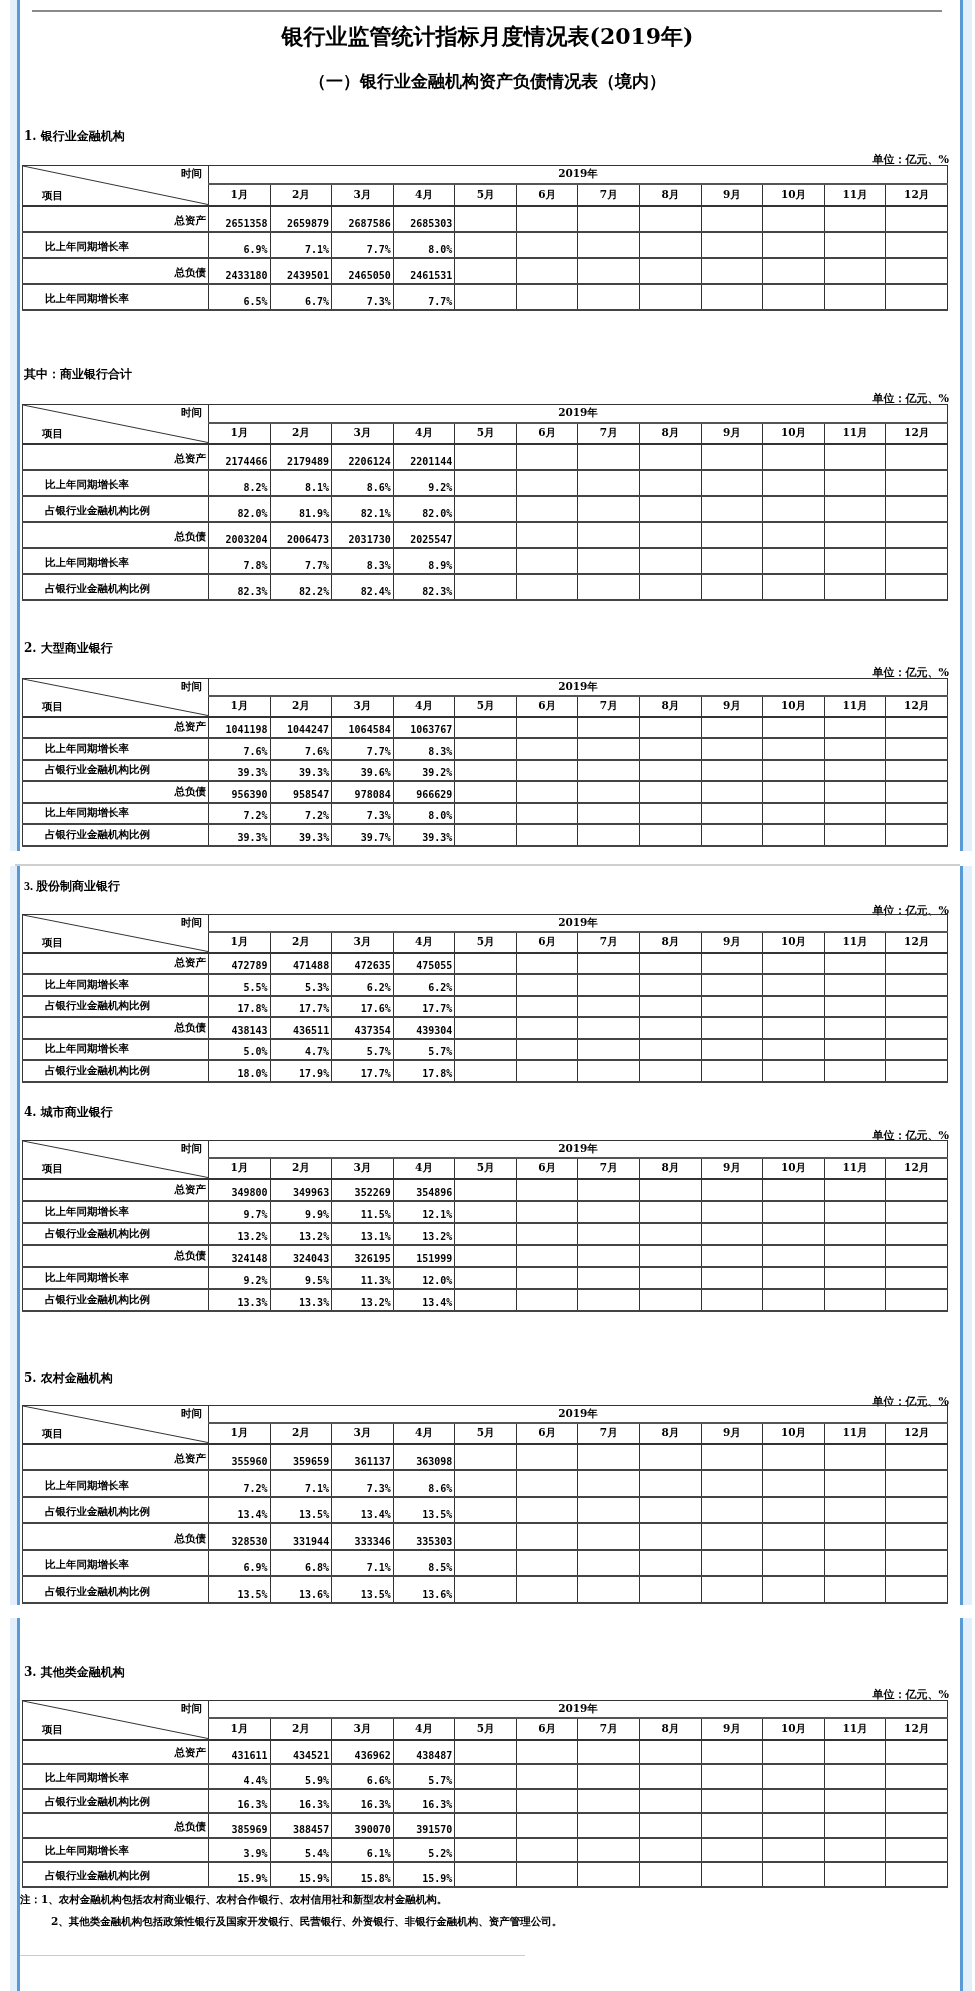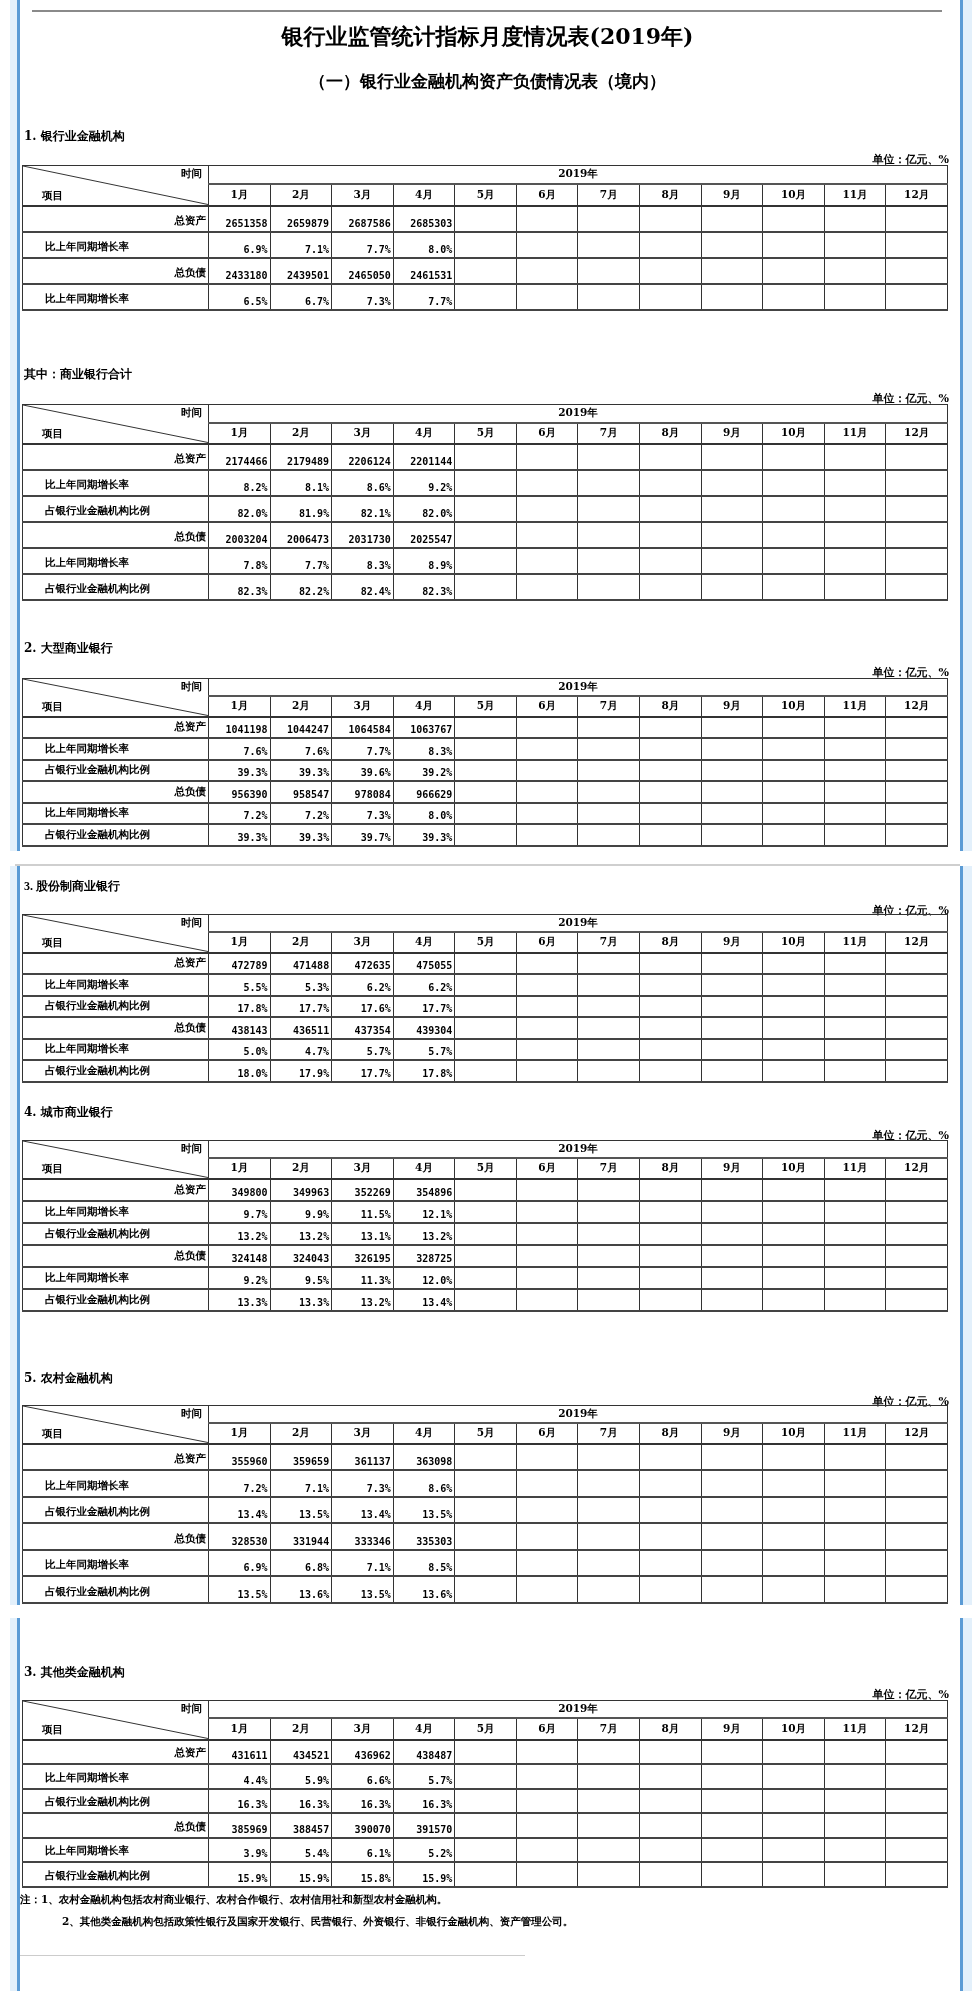--- a/index.html
+++ b/index.html
@@ -29,21 +29,21 @@
   .diag .t-left { position: absolute; left: 19px; bottom: 2px; margin-top: 44px; }
   .yr { border-bottom: 2px solid #555 !important; }
   .mon { border-bottom: 2px solid #333 !important; }
   td.lab1 { text-align: right; }
   td.lab2 { text-align: left; padding-left: 22px !important; }
   td.num { text-align: right; font-family: "DejaVu Sans Mono", "Liberation Mono", monospace; font-size: 10px; vertical-align: bottom; padding-bottom: 2px !important; }
   td.lab1, td.lab2 { vertical-align: bottom; padding-bottom: 3px !important; }
   tr.rowline td { border-bottom: 2px solid #444; }
   .notes { position: absolute; left: 20px; font-size: 10.5px; font-weight: bold; line-height: 22px; }
   .notes .n { white-space: nowrap; }
-  .notes .ind { padding-left: 42px; }
+  .notes .ind { padding-left: 31px; }
   .note-underline { position: absolute; left: 20px; width: 505px; height: 1px; background: #ccc; }
 </style>
 </head>
 <body>
 
 <div class="panel" style="top:0; height:851px;">
     <div class="lb"></div>
     <div class="rb"></div>
   </div>
 <div class="gap" style="top:851px; height:15px;"></div>
@@ -659,21 +659,21 @@
           <td class="num"></td>
           <td class="num"></td>
           <td class="num"></td>
           <td class="num"></td>
         </tr>
         <tr class="rowline" style="height:22px">
           <td class="lab1">总负债</td>
           <td class="num">324148</td>
           <td class="num">324043</td>
           <td class="num">326195</td>
-          <td class="num">328725</td>
+          <td class="num">151999</td>
           <td class="num"></td>
           <td class="num"></td>
           <td class="num"></td>
           <td class="num"></td>
           <td class="num"></td>
           <td class="num"></td>
           <td class="num"></td>
           <td class="num"></td>
         </tr>
         <tr class="rowline" style="height:22px">

